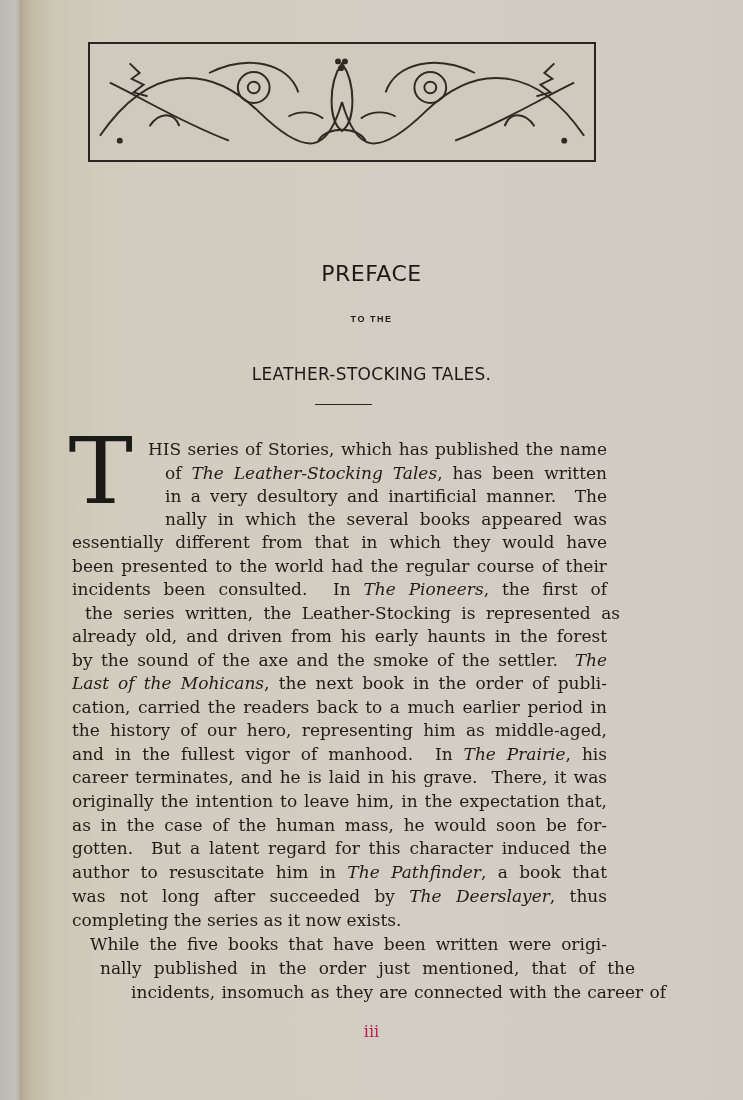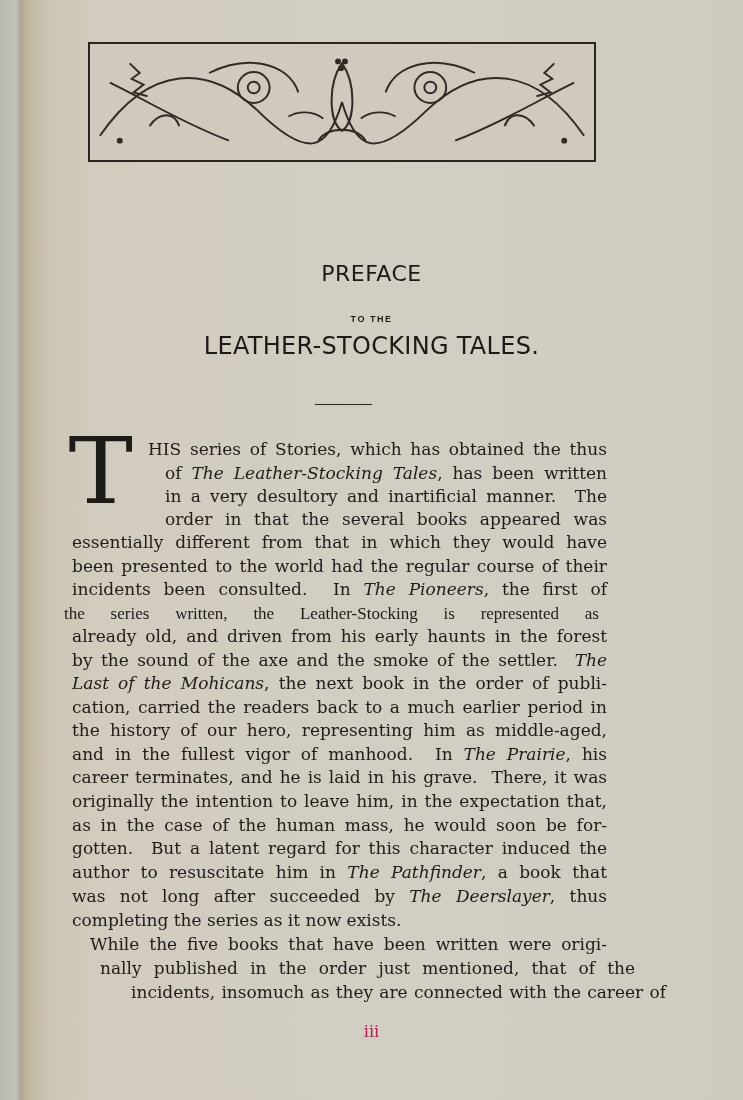--- a/index.html
+++ b/index.html
@@ -22,21 +22,21 @@
     overflow: hidden;
   }
   .ornament svg { width: 100%; height: 100%; display: block; }
   .title {
     position: absolute; left: 0; width: 743px; text-align: center; color: #1c1a17;
     font-family: "DejaVu Sans", "Liberation Sans", sans-serif;
   }
   .t-preface { top: 261px; font-size: 22px; letter-spacing: 0.5px; }
   .t-tothe { top: 314px; font-size: 9px; letter-spacing: 1.5px;
     font-family: Liberation Sans, sans-serif; font-weight: bold; }
-  .t-tales { top: 332px; font-size: 24px; letter-spacing: 0.3px; }
+  .t-tales { top: 364px; font-size: 17px; letter-spacing: 0.3px; }
   .rule {
     position: absolute; left: 315px; top: 404px; width: 57px; height: 0;
     border-top: 1.5px solid #2a2520;
   }
   .dropcap {
     position: absolute; left: 70px; top: 426px; font-size: 92px; line-height: 1;
     color: #1c1a17; font-family: "DejaVu Serif", serif; transform: scaleX(1.05);
   }
   .line {
     position: absolute; font-size: 17px; line-height: 1; color: #1f1c19;
@@ -86,28 +86,28 @@
   </svg>
 </div>
 
 <div class="title t-preface">PREFACE</div>
 <div class="title t-tothe">TO THE</div>
 <div class="title t-tales">LEATHER-STOCKING TALES.</div>
 <div class="rule"></div>
 
 <div class="dropcap">T</div>
 <div id="body-text">
-    <div class="line" style="left: 148px; top: 441px; width: 459px;">HIS series of Stories, which has obtained the thus</div>
+    <div class="line" style="left: 148px; top: 441px; width: 459px;">HIS series of Stories, which has published the name</div>
     <div class="line" style="left: 165px; top: 465px; width: 442px;">of <i>The Leather-Stocking Tales</i>, has been written</div>
     <div class="line" style="left: 165px; top: 488px; width: 442px;">in a very desultory and inartificial manner.&nbsp; The</div>
-    <div class="line" style="left: 165px; top: 511px; width: 442px;">order in that the several books appeared was</div>
+    <div class="line" style="left: 165px; top: 511px; width: 442px;">nally in which the several books appeared was</div>
     <div class="line" style="left: 72px; top: 534px; width: 535px;">essentially different from that in which they would have</div>
     <div class="line" style="left: 72px; top: 558px; width: 535px;">been presented to the world had the regular course of their</div>
     <div class="line" style="left: 72px; top: 581px; width: 535px;">incidents been consulted.&nbsp; In <i>The Pioneers</i>, the first of</div>
-    <div class="line" style="left: 64px; top: 605px; width: 535px; font-family: Liberation Serif, serif;">the series written, the Leather-Stocking is represented as</div>
+    <div class="line" style="left: 85px; top: 605px; width: 535px;">the series written, the Leather-Stocking is represented as</div>
     <div class="line" style="left: 72px; top: 628px; width: 535px;">already old, and driven from his early haunts in the forest</div>
     <div class="line" style="left: 72px; top: 652px; width: 535px;">by the sound of the axe and the smoke of the settler.&nbsp; <i>The</i></div>
     <div class="line" style="left: 72px; top: 675px; width: 535px;"><i>Last of the Mohicans</i>, the next book in the order of publi-</div>
     <div class="line" style="left: 72px; top: 699px; width: 535px;">cation, carried the readers back to a much earlier period in</div>
     <div class="line" style="left: 72px; top: 722px; width: 535px;">the history of our hero, representing him as middle-aged,</div>
     <div class="line" style="left: 72px; top: 746px; width: 535px;">and in the fullest vigor of manhood.&nbsp; In <i>The Prairie</i>, his</div>
     <div class="line" style="left: 72px; top: 769px; width: 535px;">career terminates, and he is laid in his grave.&nbsp; There, it was</div>
     <div class="line" style="left: 72px; top: 793px; width: 535px;">originally the intention to leave him, in the expectation that,</div>
     <div class="line" style="left: 72px; top: 817px; width: 535px;">as in the case of the human mass, he would soon be for-</div>
     <div class="line" style="left: 72px; top: 840px; width: 535px;">gotten.&nbsp; But a latent regard for this character induced the</div>

